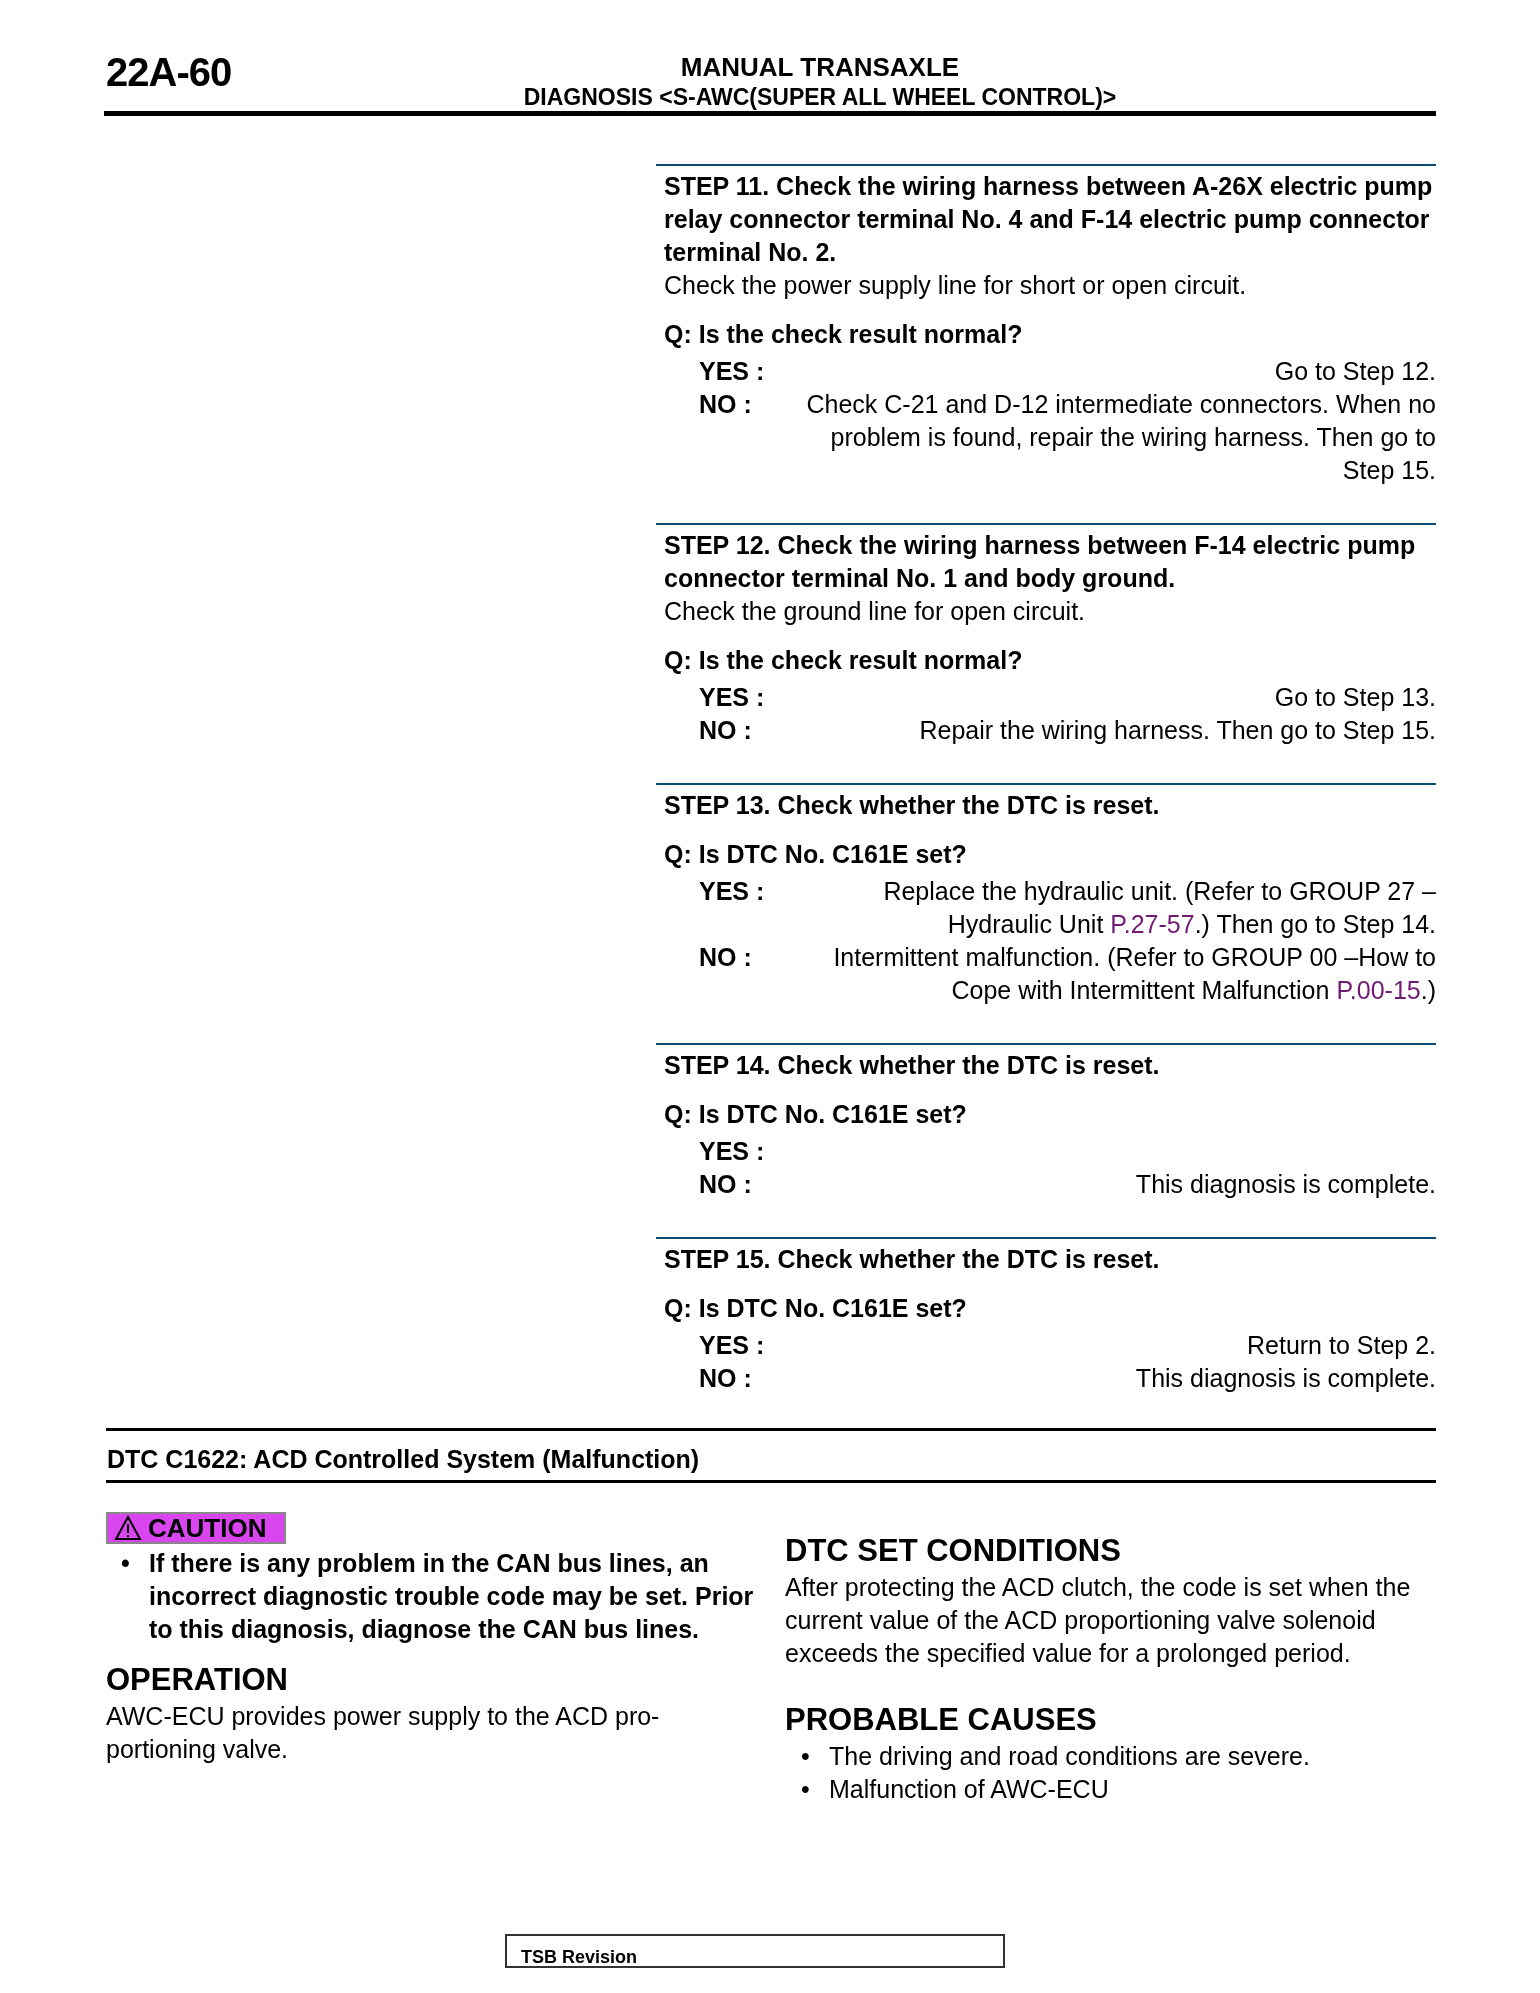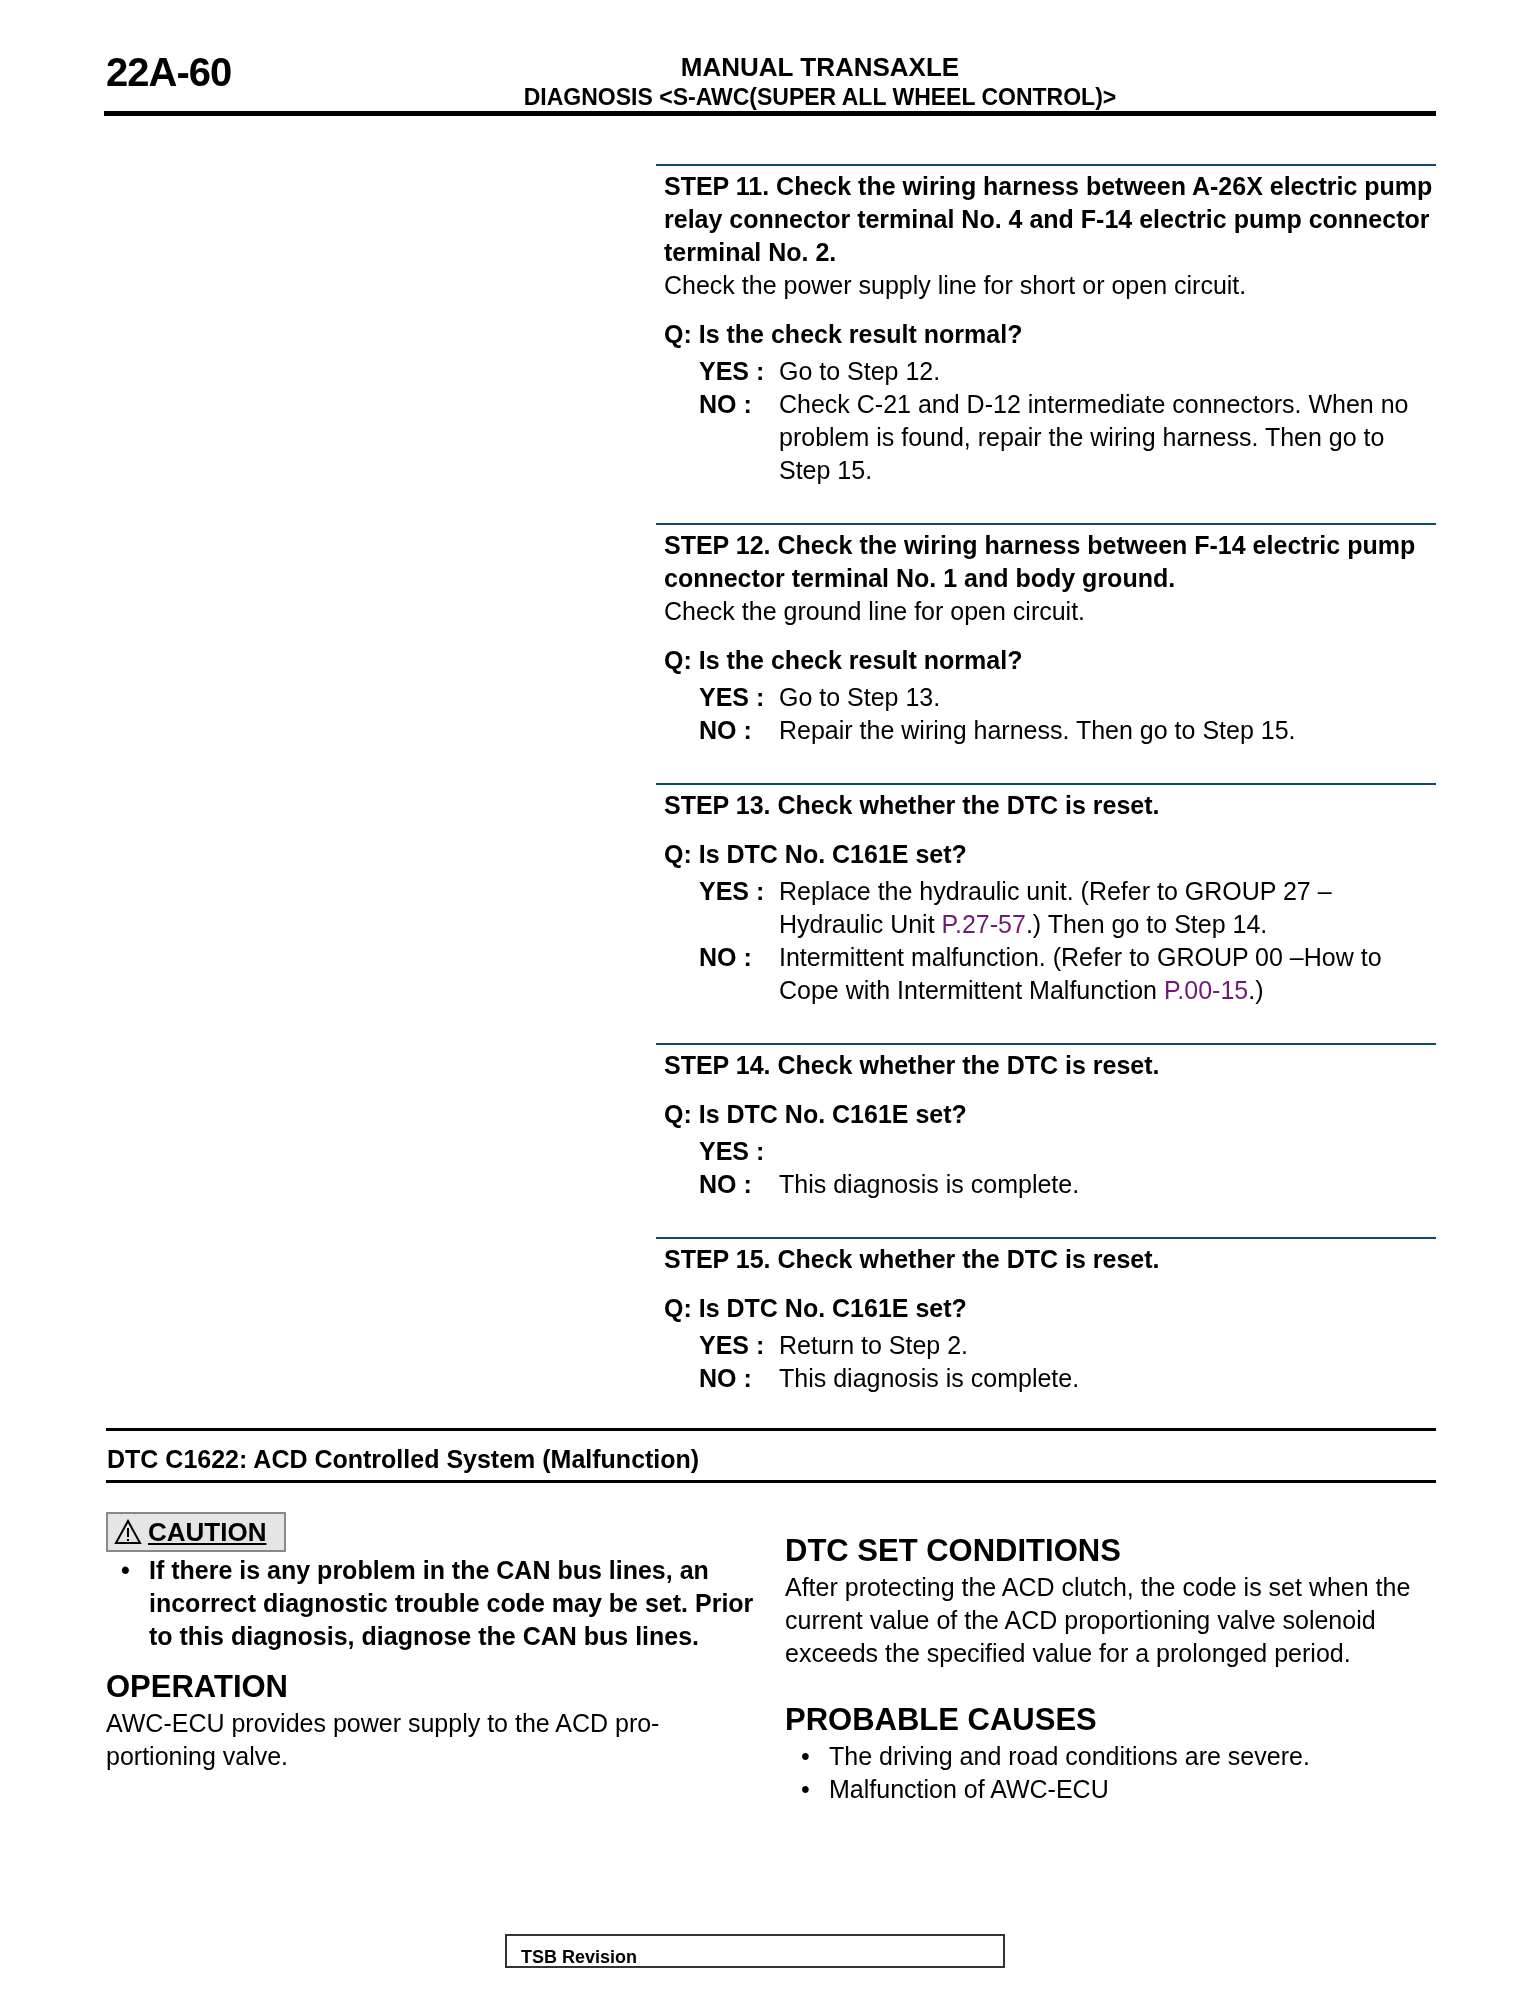--- a/index.html
+++ b/index.html
@@ -11,29 +11,29 @@
   .header-sub { position: absolute; left: 0; width: 1640px; top: 84px; text-align: center; font-size: 23px; font-weight: bold; }
   .header-rule { position: absolute; left: 104px; width: 1332px; top: 111px; height: 5px; background: #000; }
 
   .steps { position: absolute; left: 656px; width: 780px; top: 164px; }
   .step { border-top: 2px solid #0c4a6e; padding: 4px 0 36px 8px; }
   .step-title { font-size: 25px; font-weight: bold; line-height: 33px; }
   .step-desc { font-size: 25px; line-height: 33px; }
   .question { font-size: 25px; font-weight: bold; line-height: 33px; margin-top: 16px; margin-bottom: 4px; }
   .answer { display: flex; font-size: 25px; line-height: 33px; padding-left: 35px; }
   .answer .lbl { font-weight: bold; width: 80px; flex: none; white-space: nowrap; }
-  .answer .txt { flex: 1; }
+  .answer .txt { flex: 1; text-align: right; }
   .link { color: #701a75; }
 
   .dtc-top-rule { position: absolute; left: 106px; width: 1330px; top: 1428px; height: 3px; background: #000; }
   .dtc-title { position: absolute; left: 107px; top: 1445px; font-size: 25px; font-weight: bold; }
   .dtc-bot-rule { position: absolute; left: 106px; width: 1330px; top: 1480px; height: 3px; background: #000; }
 
   .left-col { position: absolute; left: 106px; width: 650px; top: 1512px; }
-  .caution-box { display: inline-flex; align-items: center; border: 2px solid #888; background: #e5e5e5; padding: 0 18px 0 6px; height: 40px; font-size: 26px; font-weight: bold; text-decoration: underline; }
+  .caution-box { display: inline-flex; align-items: center; border: 2px solid #888; background: #d946ef; padding: 0 18px 0 6px; height: 32px; font-size: 26px; font-weight: bold; }
   .caution-box svg { margin-right: 6px; }
   .caution-list { list-style: none; margin-top: 2px; }
   .caution-list li { position: relative; padding-left: 43px; font-size: 25px; font-weight: bold; line-height: 33px; margin-bottom: 4px; }
   .caution-list li::before { content: "•"; position: absolute; left: 15px; }
   .section-head { font-size: 31px; font-weight: bold; line-height: 40px; }
   .section-text { font-size: 25px; line-height: 33px; }
   .op-head { margin-top: 14px; }
 
   .right-col { position: absolute; left: 785px; width: 650px; top: 1516px; margin-top: 15px; }
   .cause-list { list-style: none; }

